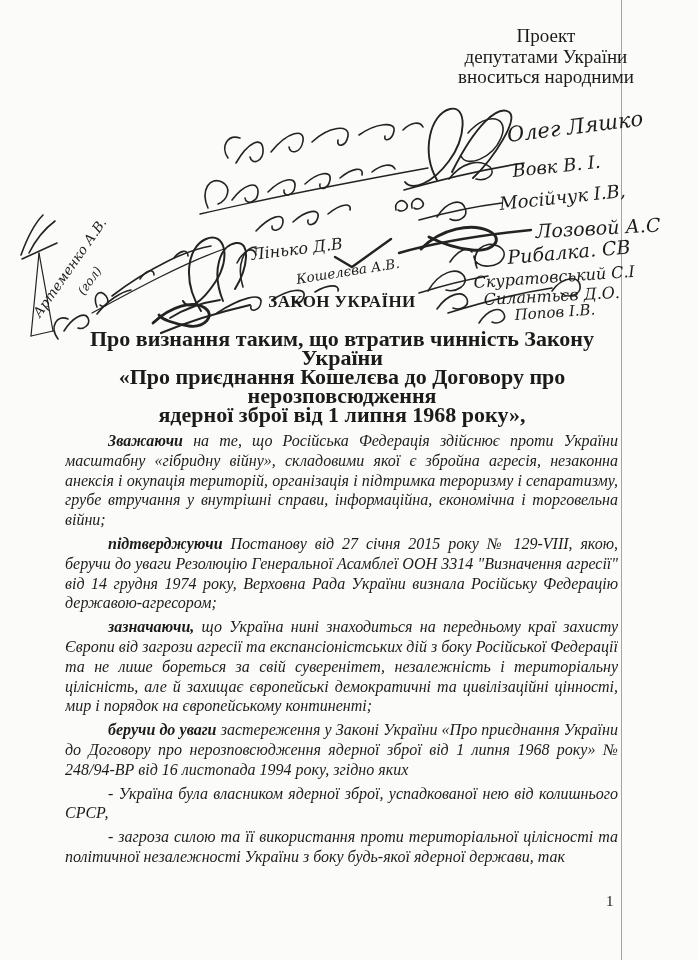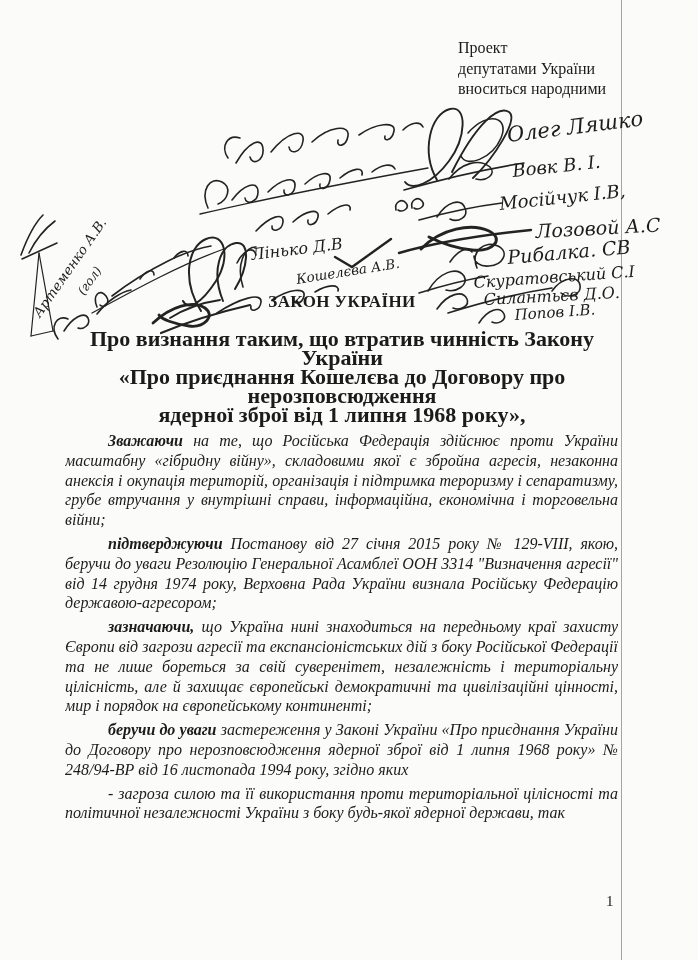--- a/index.html
+++ b/index.html
@@ -9,22 +9,22 @@
     background:#fbfbf9;
     font-family:"Liberation Serif", serif;
     color:#1b1b1b;
     overflow:hidden;
   }
   .scan-line{
     position:absolute;left:621px;top:0;width:1px;height:960px;
     background:#8f8f8f;opacity:.8;
   }
   .header-block{
-    position:absolute;left:458px;top:38px;
-    font-size:16px;line-height:20.5px;white-space:nowrap;
+    position:absolute;left:458px;top:26px;
+    font-size:19px;line-height:20.5px;white-space:nowrap;text-align:center;
   }
   .sig-overlay{position:absolute;left:0;top:0;width:698px;height:960px;pointer-events:none;}
   .sig-overlay text{
     font-family:"DejaVu Serif", serif;font-style:italic;fill:#1c1c1c;
   }
   .title-block{
     position:absolute;left:66px;top:292px;width:552px;
     text-align:center;font-weight:bold;
   }
   .law-name{font-size:17px;letter-spacing:.4px;margin-bottom:17px;}
@@ -151,18 +151,19 @@
     <div class="law-title-line">Про визнання таким, що втратив чинність Закону України</div>
     <div class="law-title-line">«Про приєднання Кошелєва до Договору про нерозповсюдження</div>
     <div class="law-title-line">ядерної зброї від 1 липня 1968 року»,</div>
   </div>
 
   <div class="body-block">
     <p><b>Зважаючи</b><span> на те, що Російська Федерація здійснює проти України масштабну «гібридну війну», складовими якої є збройна агресія, незаконна анексія і окупація територій, організація і підтримка тероризму і сепаратизму, грубе втручання у внутрішні справи, інформаційна, економічна і торговельна війни;</span></p>
     <p><b>підтверджуючи</b><span> Постанову від 27 січня 2015 року № 129-VIII, якою, беручи до уваги Резолюцію Генеральної Асамблеї ООН 3314 "Визначення агресії" від 14 грудня 1974 року, Верховна Рада України визнала Російську Федерацію державою-агресором;</span></p>
     <p><b>зазначаючи,</b><span> що Україна нині знаходиться на передньому краї захисту Європи від загрози агресії та експансіоністських дій з боку Російської Федерації та не лише бореться за свій суверенітет, незалежність і територіальну цілісність, але й захищає європейські демократичні та цивілізаційні цінності, мир і порядок на європейському континенті;</span></p>
     <p><b>беручи до уваги</b><span> застереження у Законі України «Про приєднання України до Договору про нерозповсюдження ядерної зброї від 1 липня 1968 року» № 248/94-ВР від 16 листопада 1994 року, згідно яких</span></p>
+    <p><b></b><span>- Україна була власником ядерної зброї, успадкованої нею від колишнього СРСР,</span></p>
     <p><b></b><span>- загроза силою та її використання проти територіальної цілісності та політичної незалежності України з боку будь-якої ядерної держави, так</span></p>
   </div>
 
   <div class="page-number">1</div>
 
 </div>
 
 </body></html>

